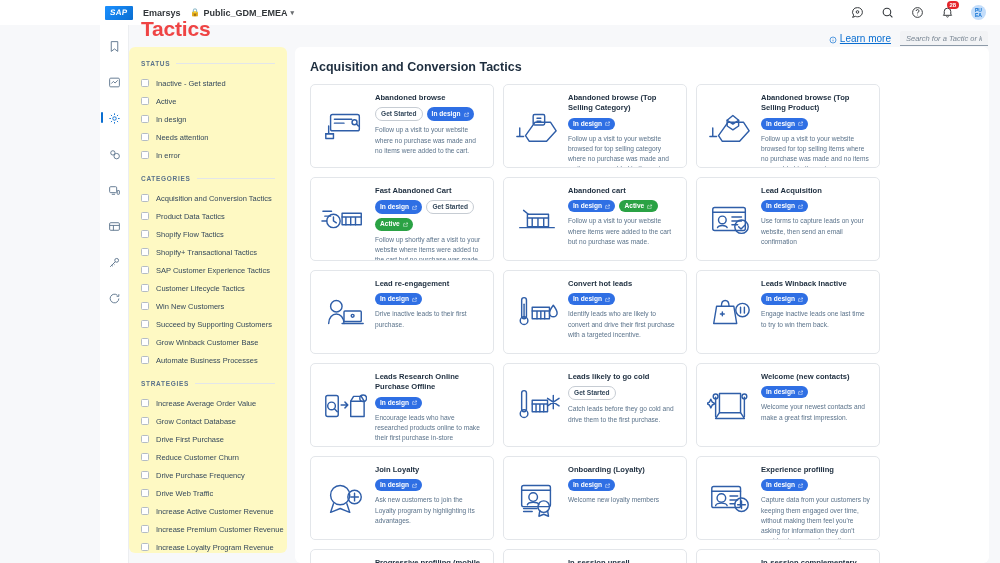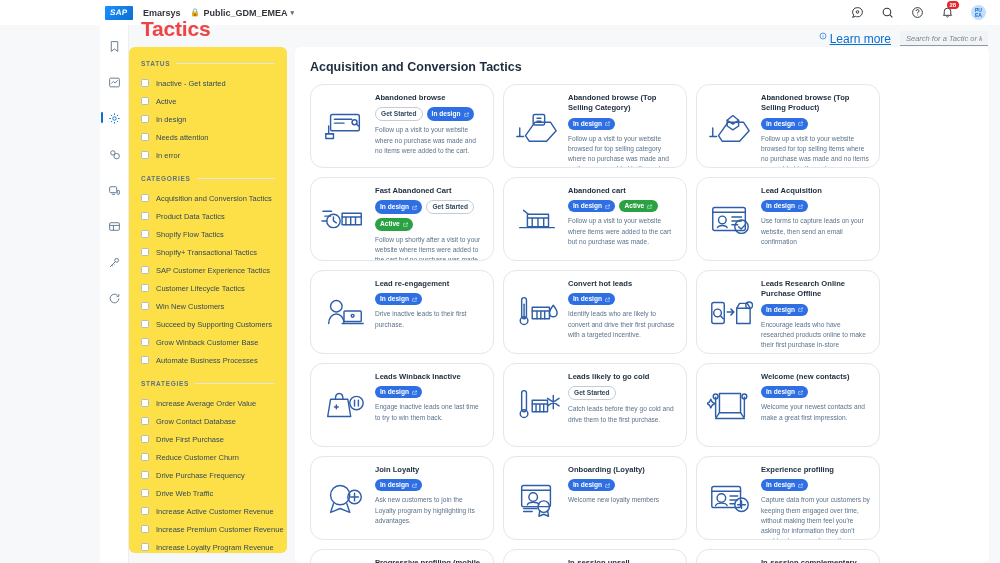--- a/index.html
+++ b/index.html
@@ -77,42 +77,42 @@
   
   .page-title {
     position: absolute; left: 141px; top: 17px;
     font-size: 21px; font-weight: bold; color: #ef4444; letter-spacing: -.2px;
   }
   .header-tools {
     position: absolute; right: 12px; top: 31px;
     display: flex; align-items: center; gap: 9px;
   }
   .learn-more {
-    display: flex; align-items: flex-start; gap: 3px;
-    font-size: 12px; color: #0a6ed1; text-decoration: underline;
+    display: flex; align-items: flex-end; gap: 3px;
+    font-size: 10px; color: #0a6ed1; text-decoration: underline;
   }
   .learn-more .info-ic { width: 8px; height: 8px; }
   .search-box {
     width: 88px; height: 15px;
     background: #f2f3f5; border-bottom: 1px solid #8d9aa8;
     border-radius: 2px 2px 0 0;
     display: flex; align-items: center; padding: 0 6px;
   }
   .search-box input {
     border: none; background: transparent; outline: none;
     font-family: "Liberation Sans", sans-serif;
     font-size: 7.5px; color: #5b738b; font-style: italic; width: 100%;
   }
   .search-box input::placeholder { color: #7a8794; font-style: italic; }
 
   
   .filters {
     position: absolute; left: 129px; top: 47px;
     width: 158px; height: 506px;
-    background: #fde047; border-radius: 6px;
+    background: #fef9c3; border-radius: 6px;
     padding: 13px 0 0 0;
     overflow: hidden;
     text-align: right;
   }
   .filter-group-title {
     display: flex; align-items: center; gap: 6px;
     font-size: 6.5px; font-weight: bold; letter-spacing: .7px;
     color: #5b738b; padding: 0 12px; margin-bottom: 7px;
   }
   .filter-group-title .rule { flex: 1; height: 1px; background: #e3e6ea; }
@@ -140,21 +140,21 @@
   }
   .grid {
     display: grid;
     grid-template-columns: repeat(3, 184px);
     gap: 9px;
     padding: 0 0 0 15px;
   }
   .card {
     background: #fff;
     border: 1px solid #e3e6ea;
-    border-radius: 13px;
+    border-radius: 5px;
     height: 84px;
     padding: 8px 9px;
     display: flex; gap: 7px;
     overflow: hidden;
   }
   .card-art {
     width: 48px; flex: none;
     display: flex; align-items: center; justify-content: center;
     color: #2f5ea8;
   }
@@ -638,20 +638,45 @@
                   <path d="M18 14v5a2 2 0 0 1-2 2H5a2 2 0 0 1-2-2V8a2 2 0 0 1 2-2h5"></path>
                 </svg>
               </span>
             </div>
             <div class="card-desc">Identify leads who are likely to convert and drive their first purchase with a targeted incentive.</div>
           </div>
         </div>
         <div class="card">
           <div class="card-art">
             <svg viewBox="0 0 48 40" fill="none" stroke="currentColor" stroke-width="1.5" stroke-linecap="round" stroke-linejoin="round">
+              <path d="M10 14h18l3 18H7z"></path>
+              <path d="M15 14c0-4 2-6 4-6s4 2 4 6"></path>
+              <path d="M14 22h4M16 20v4"></path>
+              <circle cx="37" cy="18" r="7"></circle>
+              <path d="M35 15v6M39 15v6"></path>
+            </svg>
+          </div>
+          <div class="card-body">
+            <div class="card-title">Leads Winback Inactive</div>
+            <div class="chips">
+              <span class="chip chip-design">
+                <span>In design</span>
+                <svg class="ext" viewBox="0 0 24 24" fill="none" stroke="currentColor" stroke-width="2.4">
+                  <path d="M14 4h6v6"></path>
+                  <path d="M20 4 11 13"></path>
+                  <path d="M18 14v5a2 2 0 0 1-2 2H5a2 2 0 0 1-2-2V8a2 2 0 0 1 2-2h5"></path>
+                </svg>
+              </span>
+            </div>
+            <div class="card-desc">Engage inactive leads one last time to try to win them back.</div>
+          </div>
+        </div>
+        <div class="card">
+          <div class="card-art">
+            <svg viewBox="0 0 48 40" fill="none" stroke="currentColor" stroke-width="1.5" stroke-linecap="round" stroke-linejoin="round">
               <rect x="5" y="10" width="13" height="22" rx="2"></rect>
               <circle cx="11" cy="21" r="4"></circle>
               <path d="M14 24l3 3"></path>
               <path d="M21 20h7m0 0-3-3m3 3-3 3"></path>
               <path d="M31 16h14v16H31z"></path>
               <path d="M31 16l3-5h8l3 5"></path>
               <circle cx="44" cy="13" r="3.5"></circle>
             </svg>
           </div>
           <div class="card-body">
@@ -665,45 +690,20 @@
                   <path d="M18 14v5a2 2 0 0 1-2 2H5a2 2 0 0 1-2-2V8a2 2 0 0 1 2-2h5"></path>
                 </svg>
               </span>
             </div>
             <div class="card-desc">Encourage leads who have researched products online to make their first purchase in-store</div>
           </div>
         </div>
         <div class="card">
           <div class="card-art">
             <svg viewBox="0 0 48 40" fill="none" stroke="currentColor" stroke-width="1.5" stroke-linecap="round" stroke-linejoin="round">
-              <path d="M10 14h18l3 18H7z"></path>
-              <path d="M15 14c0-4 2-6 4-6s4 2 4 6"></path>
-              <path d="M14 22h4M16 20v4"></path>
-              <circle cx="37" cy="18" r="7"></circle>
-              <path d="M35 15v6M39 15v6"></path>
-            </svg>
-          </div>
-          <div class="card-body">
-            <div class="card-title">Leads Winback Inactive</div>
-            <div class="chips">
-              <span class="chip chip-design">
-                <span>In design</span>
-                <svg class="ext" viewBox="0 0 24 24" fill="none" stroke="currentColor" stroke-width="2.4">
-                  <path d="M14 4h6v6"></path>
-                  <path d="M20 4 11 13"></path>
-                  <path d="M18 14v5a2 2 0 0 1-2 2H5a2 2 0 0 1-2-2V8a2 2 0 0 1 2-2h5"></path>
-                </svg>
-              </span>
-            </div>
-            <div class="card-desc">Engage inactive leads one last time to try to win them back.</div>
-          </div>
-        </div>
-        <div class="card">
-          <div class="card-art">
-            <svg viewBox="0 0 48 40" fill="none" stroke="currentColor" stroke-width="1.5" stroke-linecap="round" stroke-linejoin="round">
               <rect x="8" y="5" width="5" height="22" rx="2.5"></rect>
               <circle cx="10.5" cy="29" r="4"></circle>
               <rect x="19" y="15" width="16" height="12"></rect>
               <path d="M19 19h16M23 19v8M27 19v8M31 19v8"></path>
               <path d="M41 10v14M35 13l12 8M47 13l-12 8"></path>
             </svg>
           </div>
           <div class="card-body">
             <div class="card-title">Leads likely to go cold</div>
             <div class="chips">

